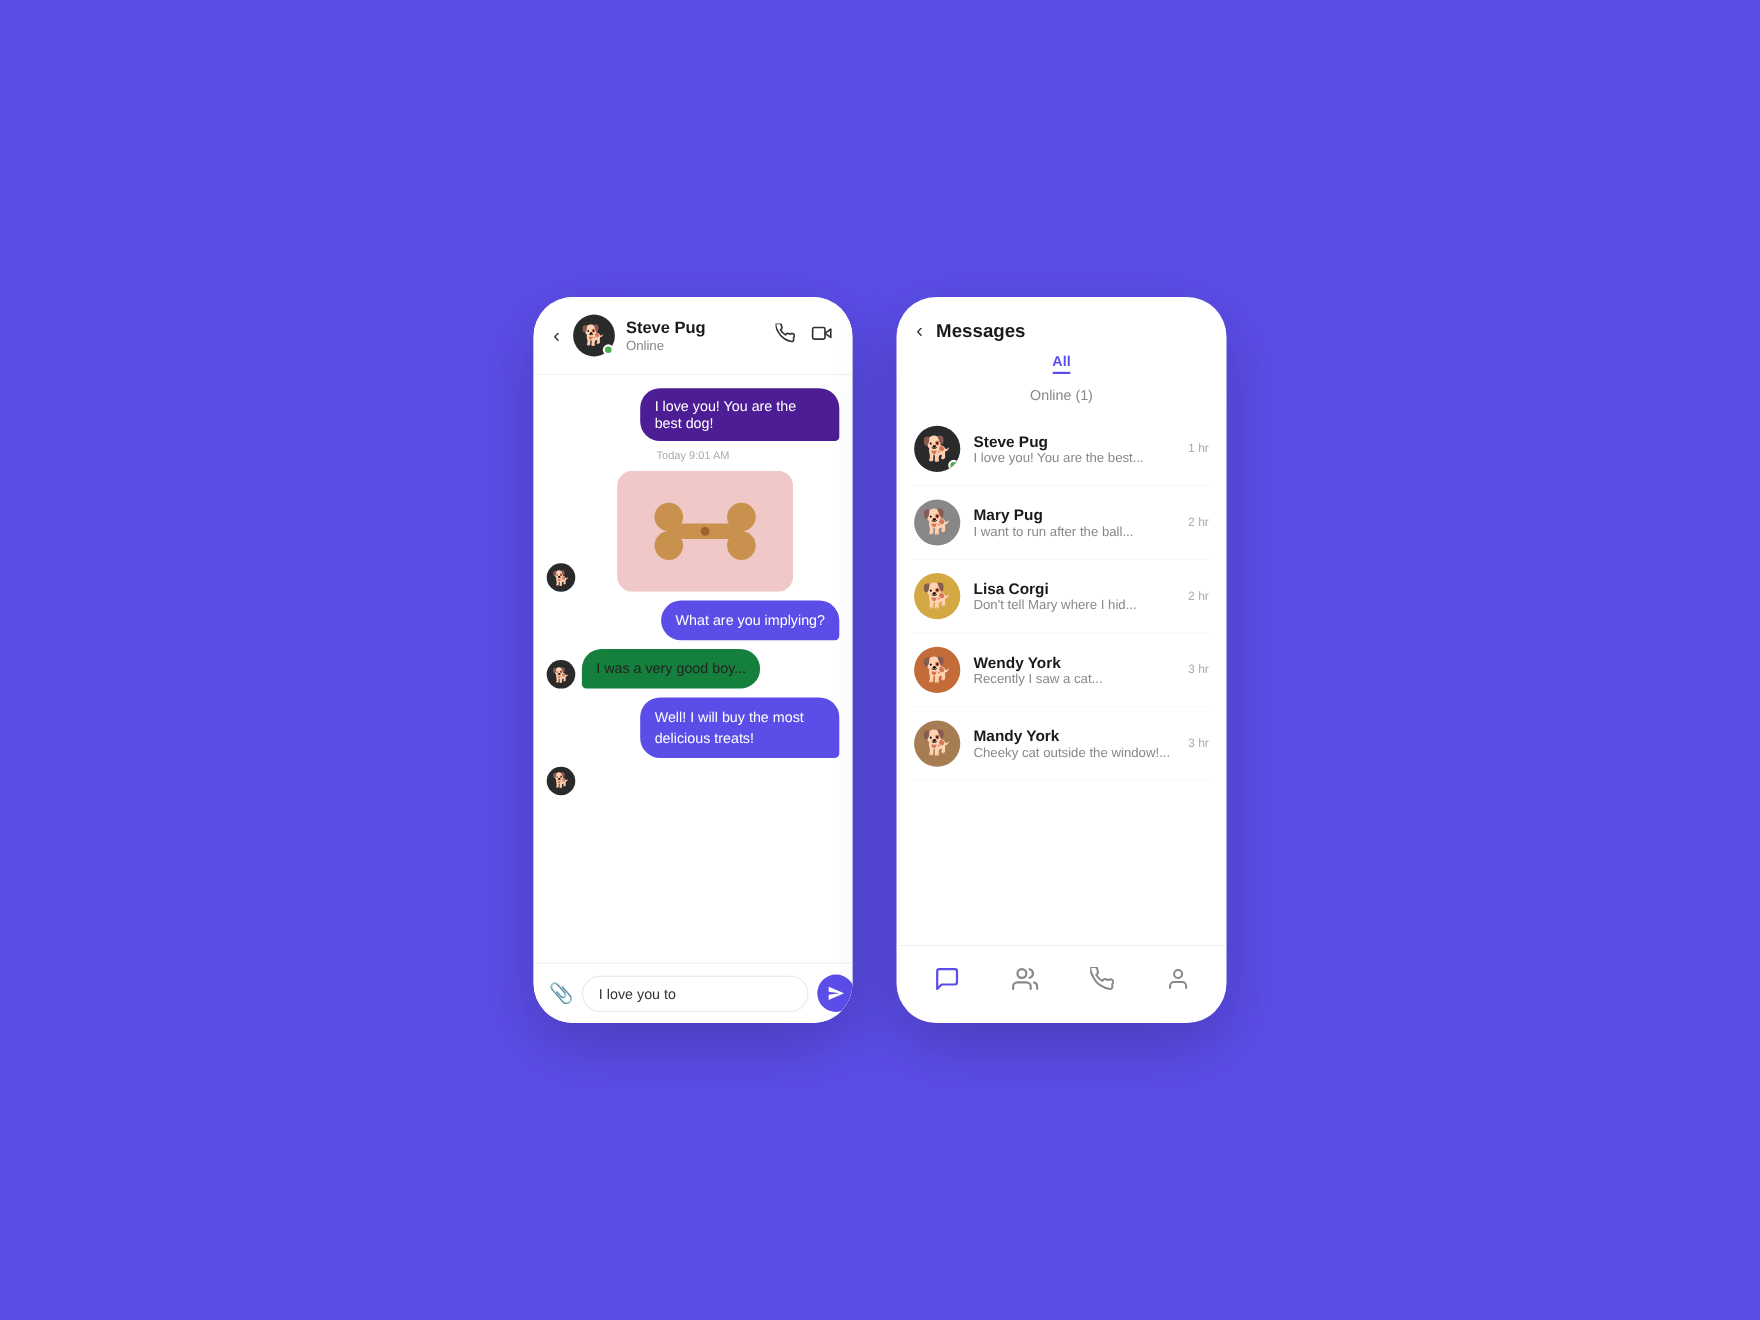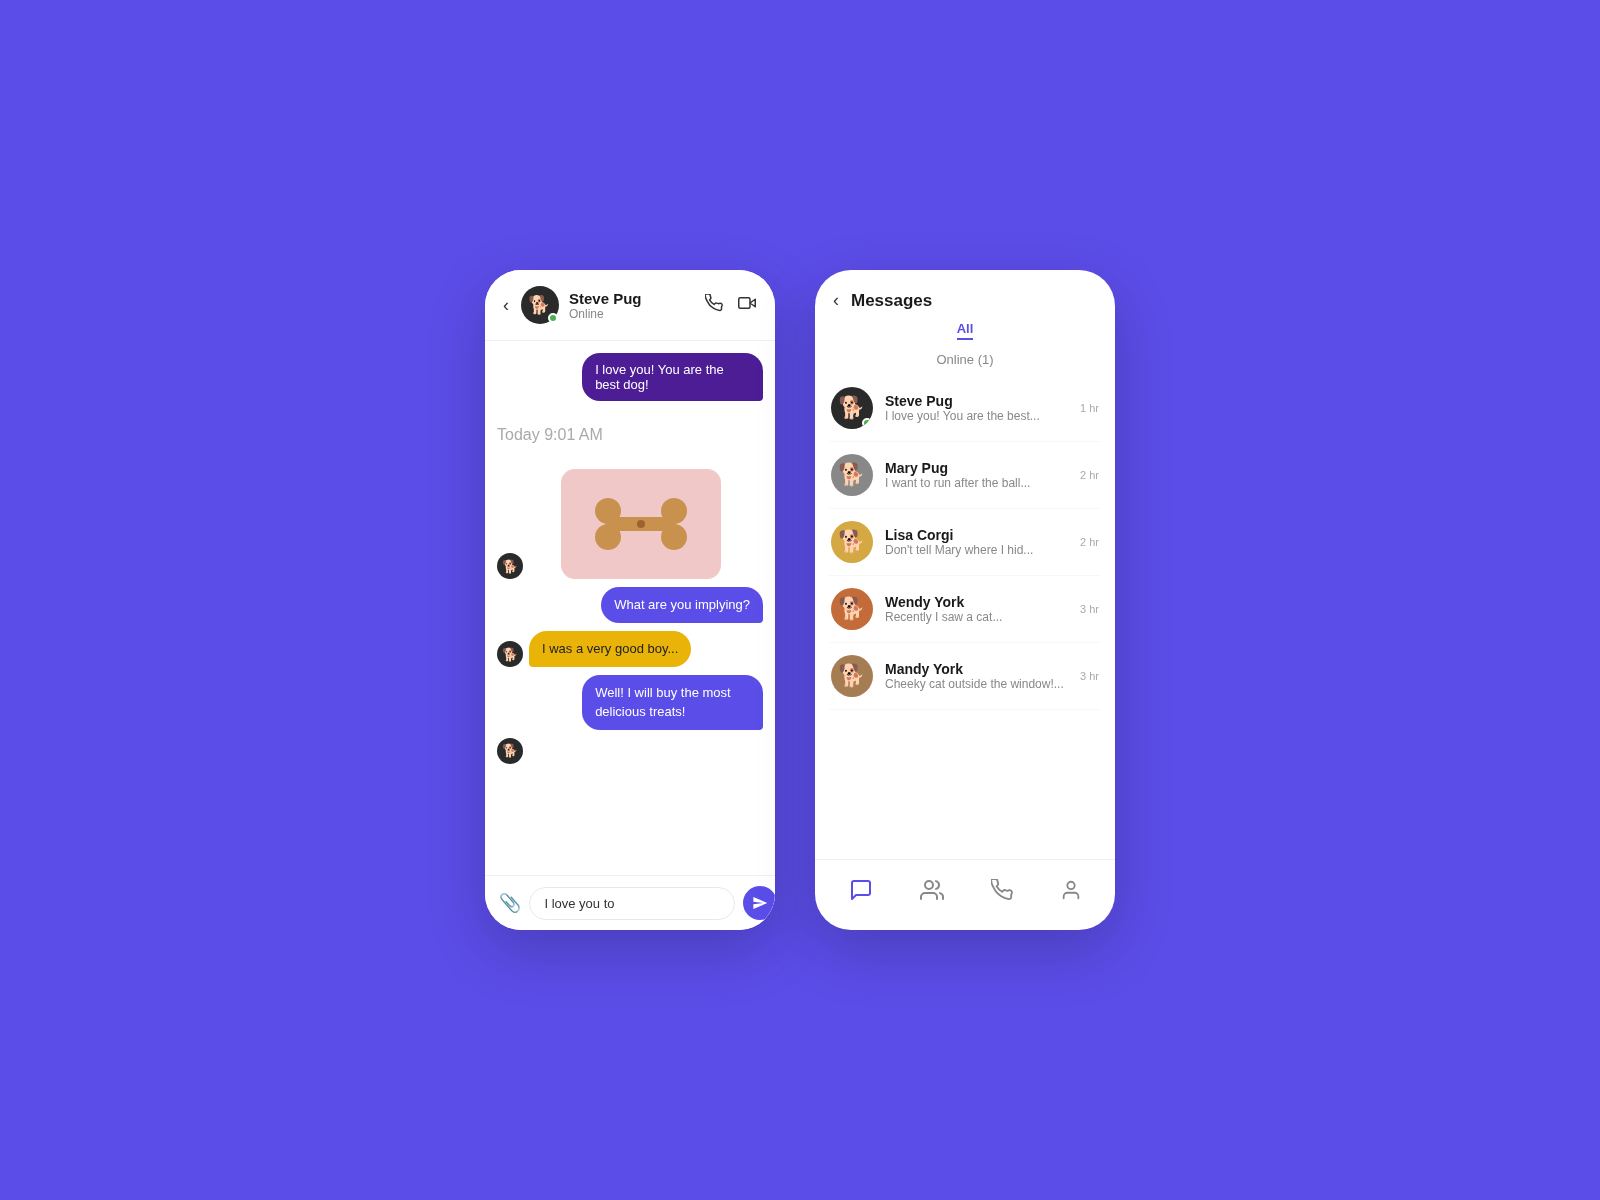--- a/index.html
+++ b/index.html
@@ -101,24 +101,24 @@
       flex: 1;
       overflow-y: auto;
       padding: 12px 12px;
       display: flex;
       flex-direction: column;
       gap: 8px;
       background: #fff;
     }
 
     .timestamp {
-      text-align: left;
-      font-size: 16px;
+      text-align: center;
+      font-size: 10px;
       color: #aaa;
-      margin: 17px 0;
+      margin: 0 0;
     }
 
     .msg-row {
       display: flex;
       align-items: flex-end;
       gap: 6px;
     }
 
     .msg-row.sent {
       flex-direction: row-reverse;
@@ -144,21 +144,21 @@
       line-height: 1.4;
     }
 
     .bubble.sent {
       background: #5b4de8;
       color: #fff;
       border-bottom-right-radius: 4px;
     }
 
     .bubble.received {
-      background: #eab308;
+      background: #15803d;
       color: #222;
       border-bottom-left-radius: 4px;
     }
 
     .image-bubble {
       max-width: 68%;
       border-radius: 14px;
       overflow: hidden;
       margin-left: 32px;
     }

